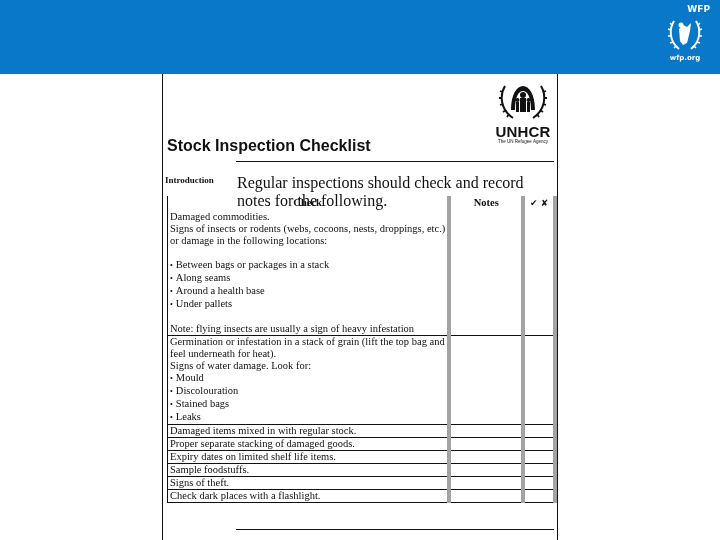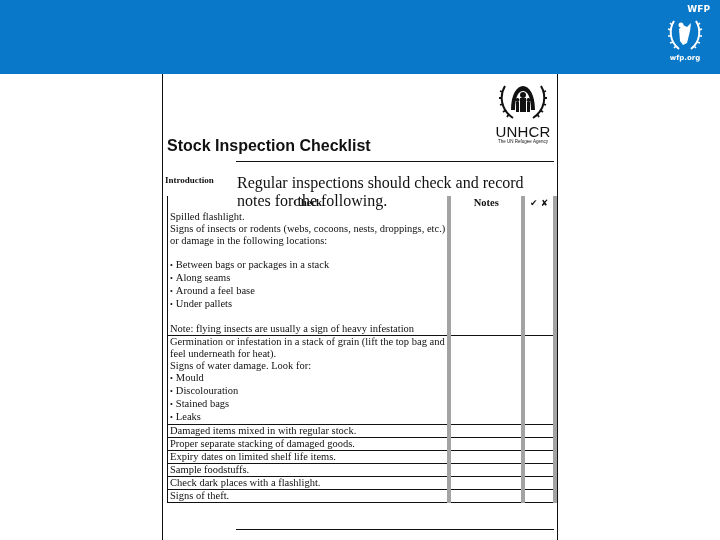--- a/index.html
+++ b/index.html
@@ -25,21 +25,21 @@
     .wfp-url { font-family: "DejaVu Sans", sans-serif; font-weight: bold; font-size: 7px; line-height: 9px; text-align: center; }
     .wfp-emblem { width: 36px; height: 38px; margin: 1px auto 1px; display: block; }
 
     .doc-frame {
       position: absolute; left: 162px; top: 74px; width: 394px; height: 470px;
       border-left: 1.5px solid #111; border-right: 1.5px solid #111;
       background: #fff;
     }
     .unhcr-logo { position: absolute; left: 330px; top: 6px; width: 60px; height: 74px; text-align: center; }
     .unhcr-emblem { width: 52px; height: 44px; display: block; margin: 0 auto; }
-    .unhcr-name { font-family: "Liberation Sans", sans-serif; font-weight: normal; font-size: 15px; line-height: 15px; color: #111; letter-spacing: 0.2px; }
+    .unhcr-name { font-family: "Liberation Sans", sans-serif; font-weight: bold; font-size: 15px; line-height: 15px; color: #111; letter-spacing: 0.2px; }
     .unhcr-sub { font-family: "Liberation Sans", sans-serif; font-size: 4.5px; line-height: 6px; color: #111; }
 
     .doc-title {
       position: absolute; left: 4px; top: 63px;
       font-family: "Liberation Sans", sans-serif; font-weight: bold;
       font-size: 16px; color: #111;
     }
     .title-rule {
       position: absolute; left: 73px; top: 87px; width: 318px; height: 0;
       border-top: 1px solid #111;
@@ -132,27 +132,27 @@
     <thead>
       <tr class="head">
         <th>Check</th>
         <th>Notes</th>
         <th class="mark-head">✔ ✘</th>
       </tr>
     </thead>
     <tbody id="table-body">
         <tr>
           <td>
-            <span class="line">Spilled flashlight.</span>
+            <span class="line">Damaged commodities.</span>
             <span class="line">Signs of insects or rodents (webs, cocoons, nests, droppings, etc.)</span>
             <span class="line">or damage in the following locations:</span>
             <span class="gap"></span>
             <span class="line bullet">Between bags or packages in a stack</span>
             <span class="line bullet">Along seams</span>
-            <span class="line bullet">Around a feel base</span>
+            <span class="line bullet">Around a health base</span>
             <span class="line bullet">Under pallets</span>
             <span class="gap"></span>
             <span class="line">Note: flying insects are usually a sign of heavy infestation</span>
           </td>
           <td></td>
           <td></td>
         </tr>
         <tr>
           <td>
             <span class="line">Germination or infestation in a stack of grain (lift the top bag and</span>
@@ -189,28 +189,28 @@
         </tr>
         <tr>
           <td>
             <span class="line">Sample foodstuffs.</span>
           </td>
           <td></td>
           <td></td>
         </tr>
         <tr>
           <td>
+            <span class="line">Signs of theft.</span>
+          </td>
+          <td></td>
+          <td></td>
+        </tr>
+        <tr>
+          <td>
             <span class="line">Check dark places with a flashlight.</span>
-          </td>
-          <td></td>
-          <td></td>
-        </tr>
-        <tr>
-          <td>
-            <span class="line">Signs of theft.</span>
           </td>
           <td></td>
           <td></td>
         </tr>
       </tbody>
   </table>
 
   <div class="bottom-rule"></div>
 </div>
 

